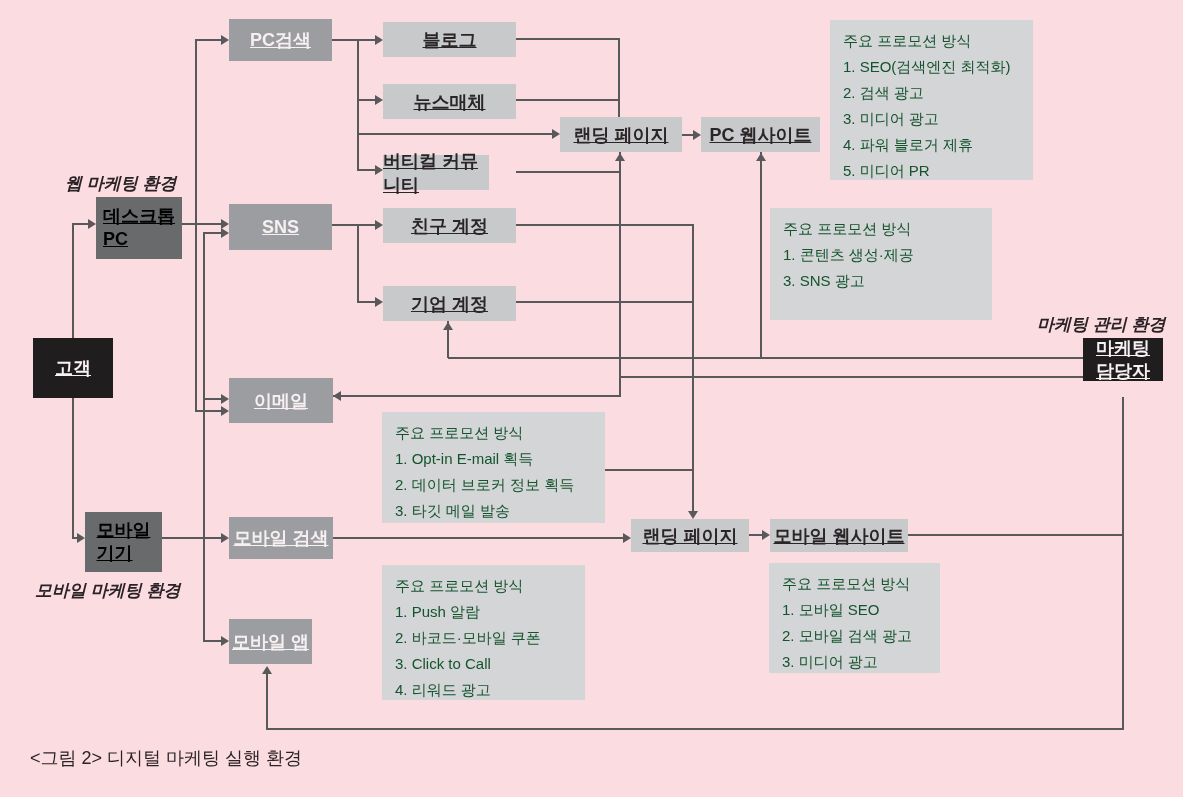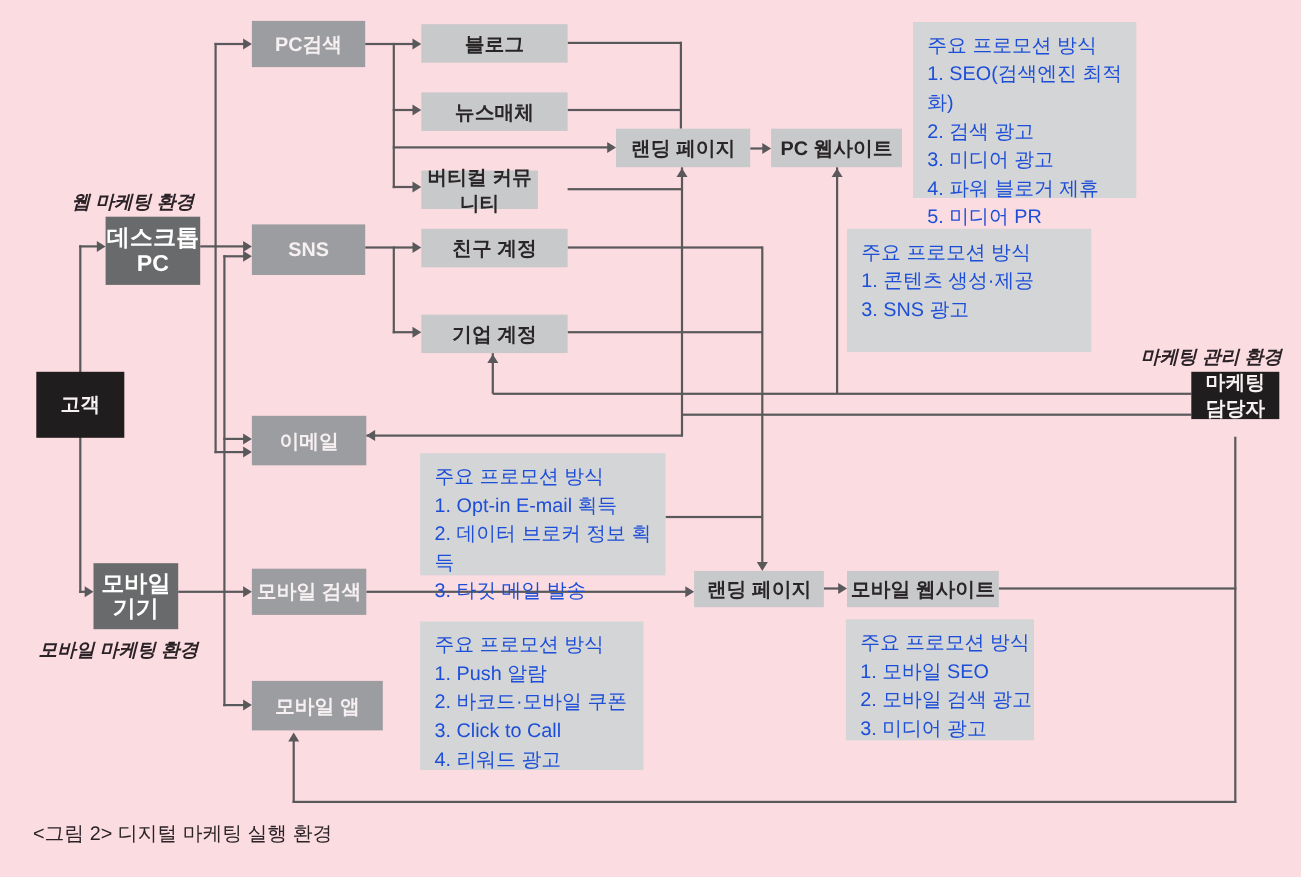--- a/index.html
+++ b/index.html
@@ -12,54 +12,54 @@
     width:1183px;
     height:797px;
     background:#fbdce1;
     overflow:hidden;
   }
   .node{
     position:absolute;
     display:flex;
     align-items:center;
     justify-content:center;
-    text-align:center;
     white-space:pre-line;
     box-sizing:border-box;
     font-weight:600;
+    text-decoration:underline;
   }
   .black-node{
     background:#201d1e;
     color:#f7f1f2;
     font-size:18px;
     line-height:23px;
     font-weight:700;
   }
   .dark-node{
     background:#696a6b;
-    color:#ffffff;
-    font-size:21px;
+    color:#000000;
+    font-size:18px;
     line-height:23px;
     font-weight:700;
   }
   .mid-node{
     background:#9c9da0;
     color:#f6f0f1;
     font-size:18px;
   }
   .light-node{
     background:#c8c9cb;
     color:#2a2627;
     font-size:18px;
   }
   .promo{
     position:absolute;
     background:#d3d5d7;
-    color:#1d4ed8;
-    font-size:18px;
+    color:#14532d;
+    font-size:15px;
     line-height:26px;
     padding:8px 0 8px 13px;
     box-sizing:border-box;
   }
   .env-label{
     position:absolute;
     color:#2a2226;
     font-size:17px;
     font-weight:700;
     white-space:nowrap;
@@ -162,21 +162,21 @@
   <div class="node black-node" style="left:33px;top:338px;width:80px;height:60px;">고객</div>
   <div class="node dark-node" style="left:96px;top:197px;width:86px;height:62px;">데스크톱
 PC</div>
   <div class="node dark-node" style="left:85px;top:512px;width:77px;height:60px;">모바일
 기기</div>
 
   <div class="node mid-node" style="left:229px;top:19px;width:103px;height:42px;">PC검색</div>
   <div class="node mid-node" style="left:229px;top:204px;width:103px;height:46px;">SNS</div>
   <div class="node mid-node" style="left:229px;top:378px;width:104px;height:45px;">이메일</div>
   <div class="node mid-node" style="left:229px;top:517px;width:104px;height:42px;">모바일 검색</div>
-  <div class="node mid-node" style="left:229px;top:619px;width:119px;height:45px;">모바일 앱</div>
+  <div class="node mid-node" style="left:229px;top:619px;width:83px;height:45px;">모바일 앱</div>
 
   <div class="node light-node" style="left:383px;top:22px;width:133px;height:35px;">블로그</div>
   <div class="node light-node" style="left:383px;top:84px;width:133px;height:35px;">뉴스매체</div>
   <div class="node light-node" style="left:383px;top:155px;width:106px;height:35px;">버티컬 커뮤니티</div>
   <div class="node light-node" style="left:383px;top:208px;width:133px;height:35px;">친구 계정</div>
   <div class="node light-node" style="left:383px;top:286px;width:133px;height:35px;">기업 계정</div>
 
   <div class="node light-node" style="left:560px;top:117px;width:122px;height:35px;">랜딩 페이지</div>
   <div class="node light-node" style="left:701px;top:117px;width:119px;height:35px;">PC 웹사이트</div>
   <div class="node light-node" style="left:631px;top:519px;width:118px;height:33px;">랜딩 페이지</div>

